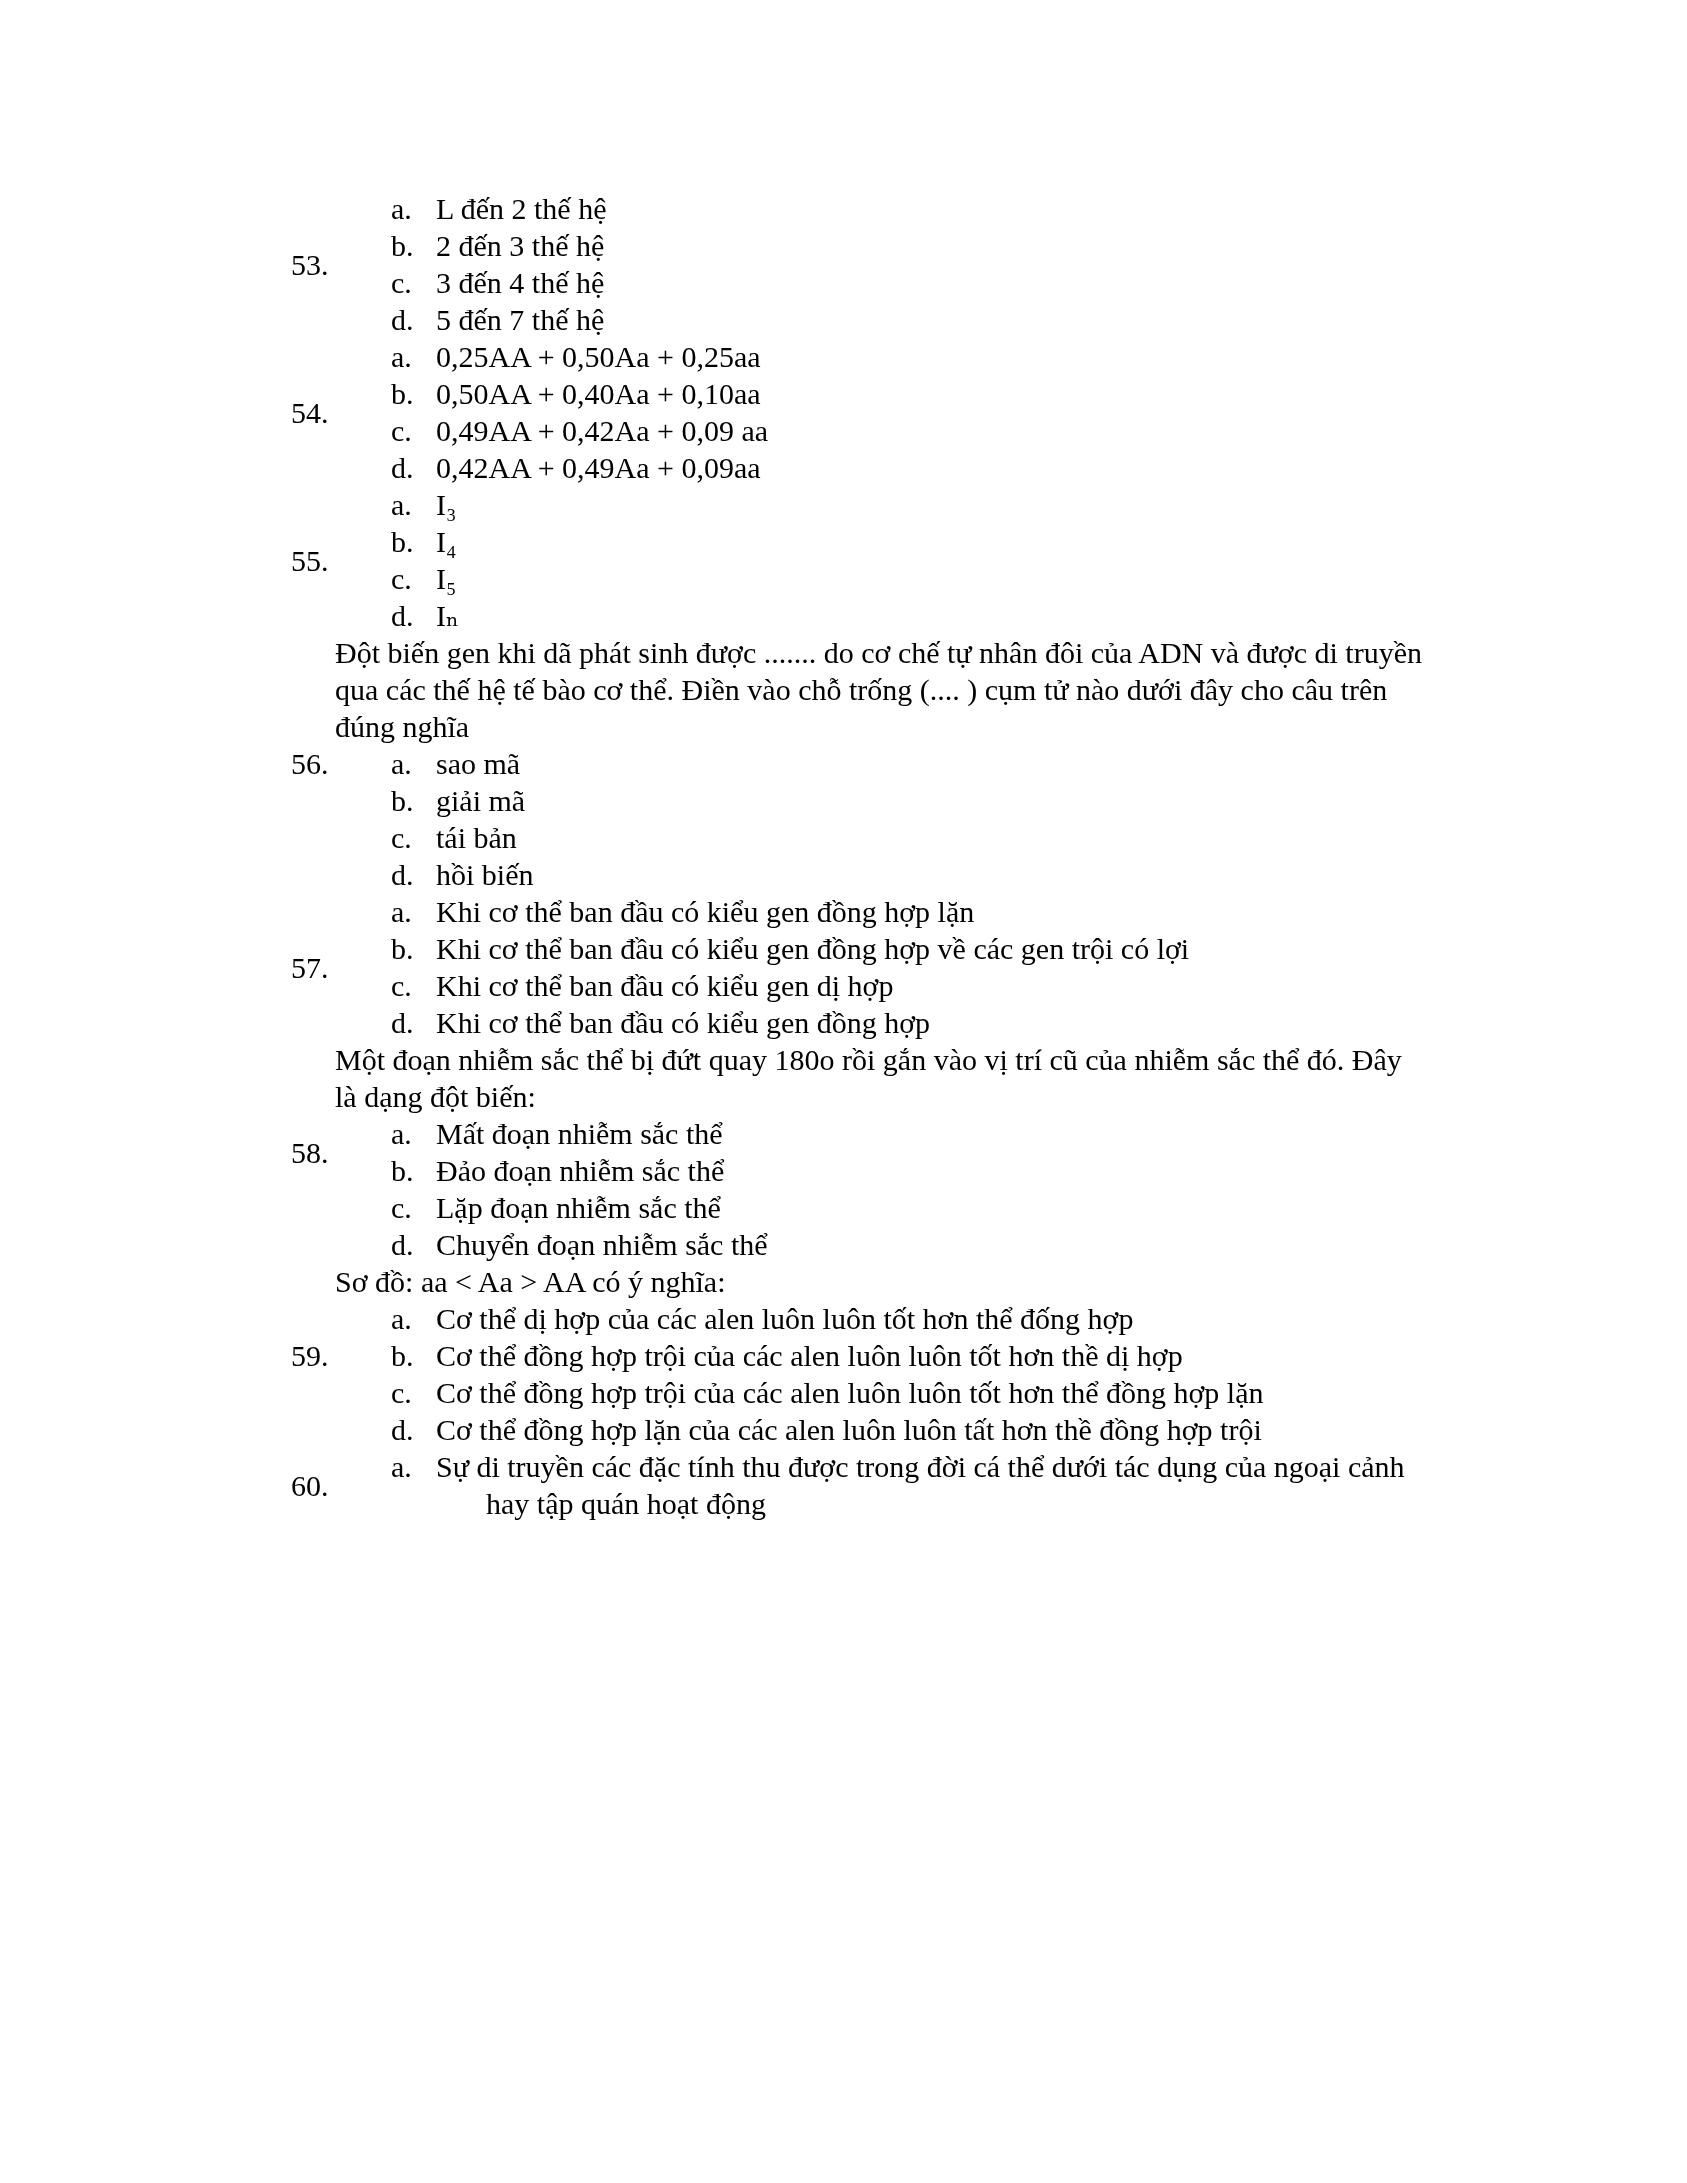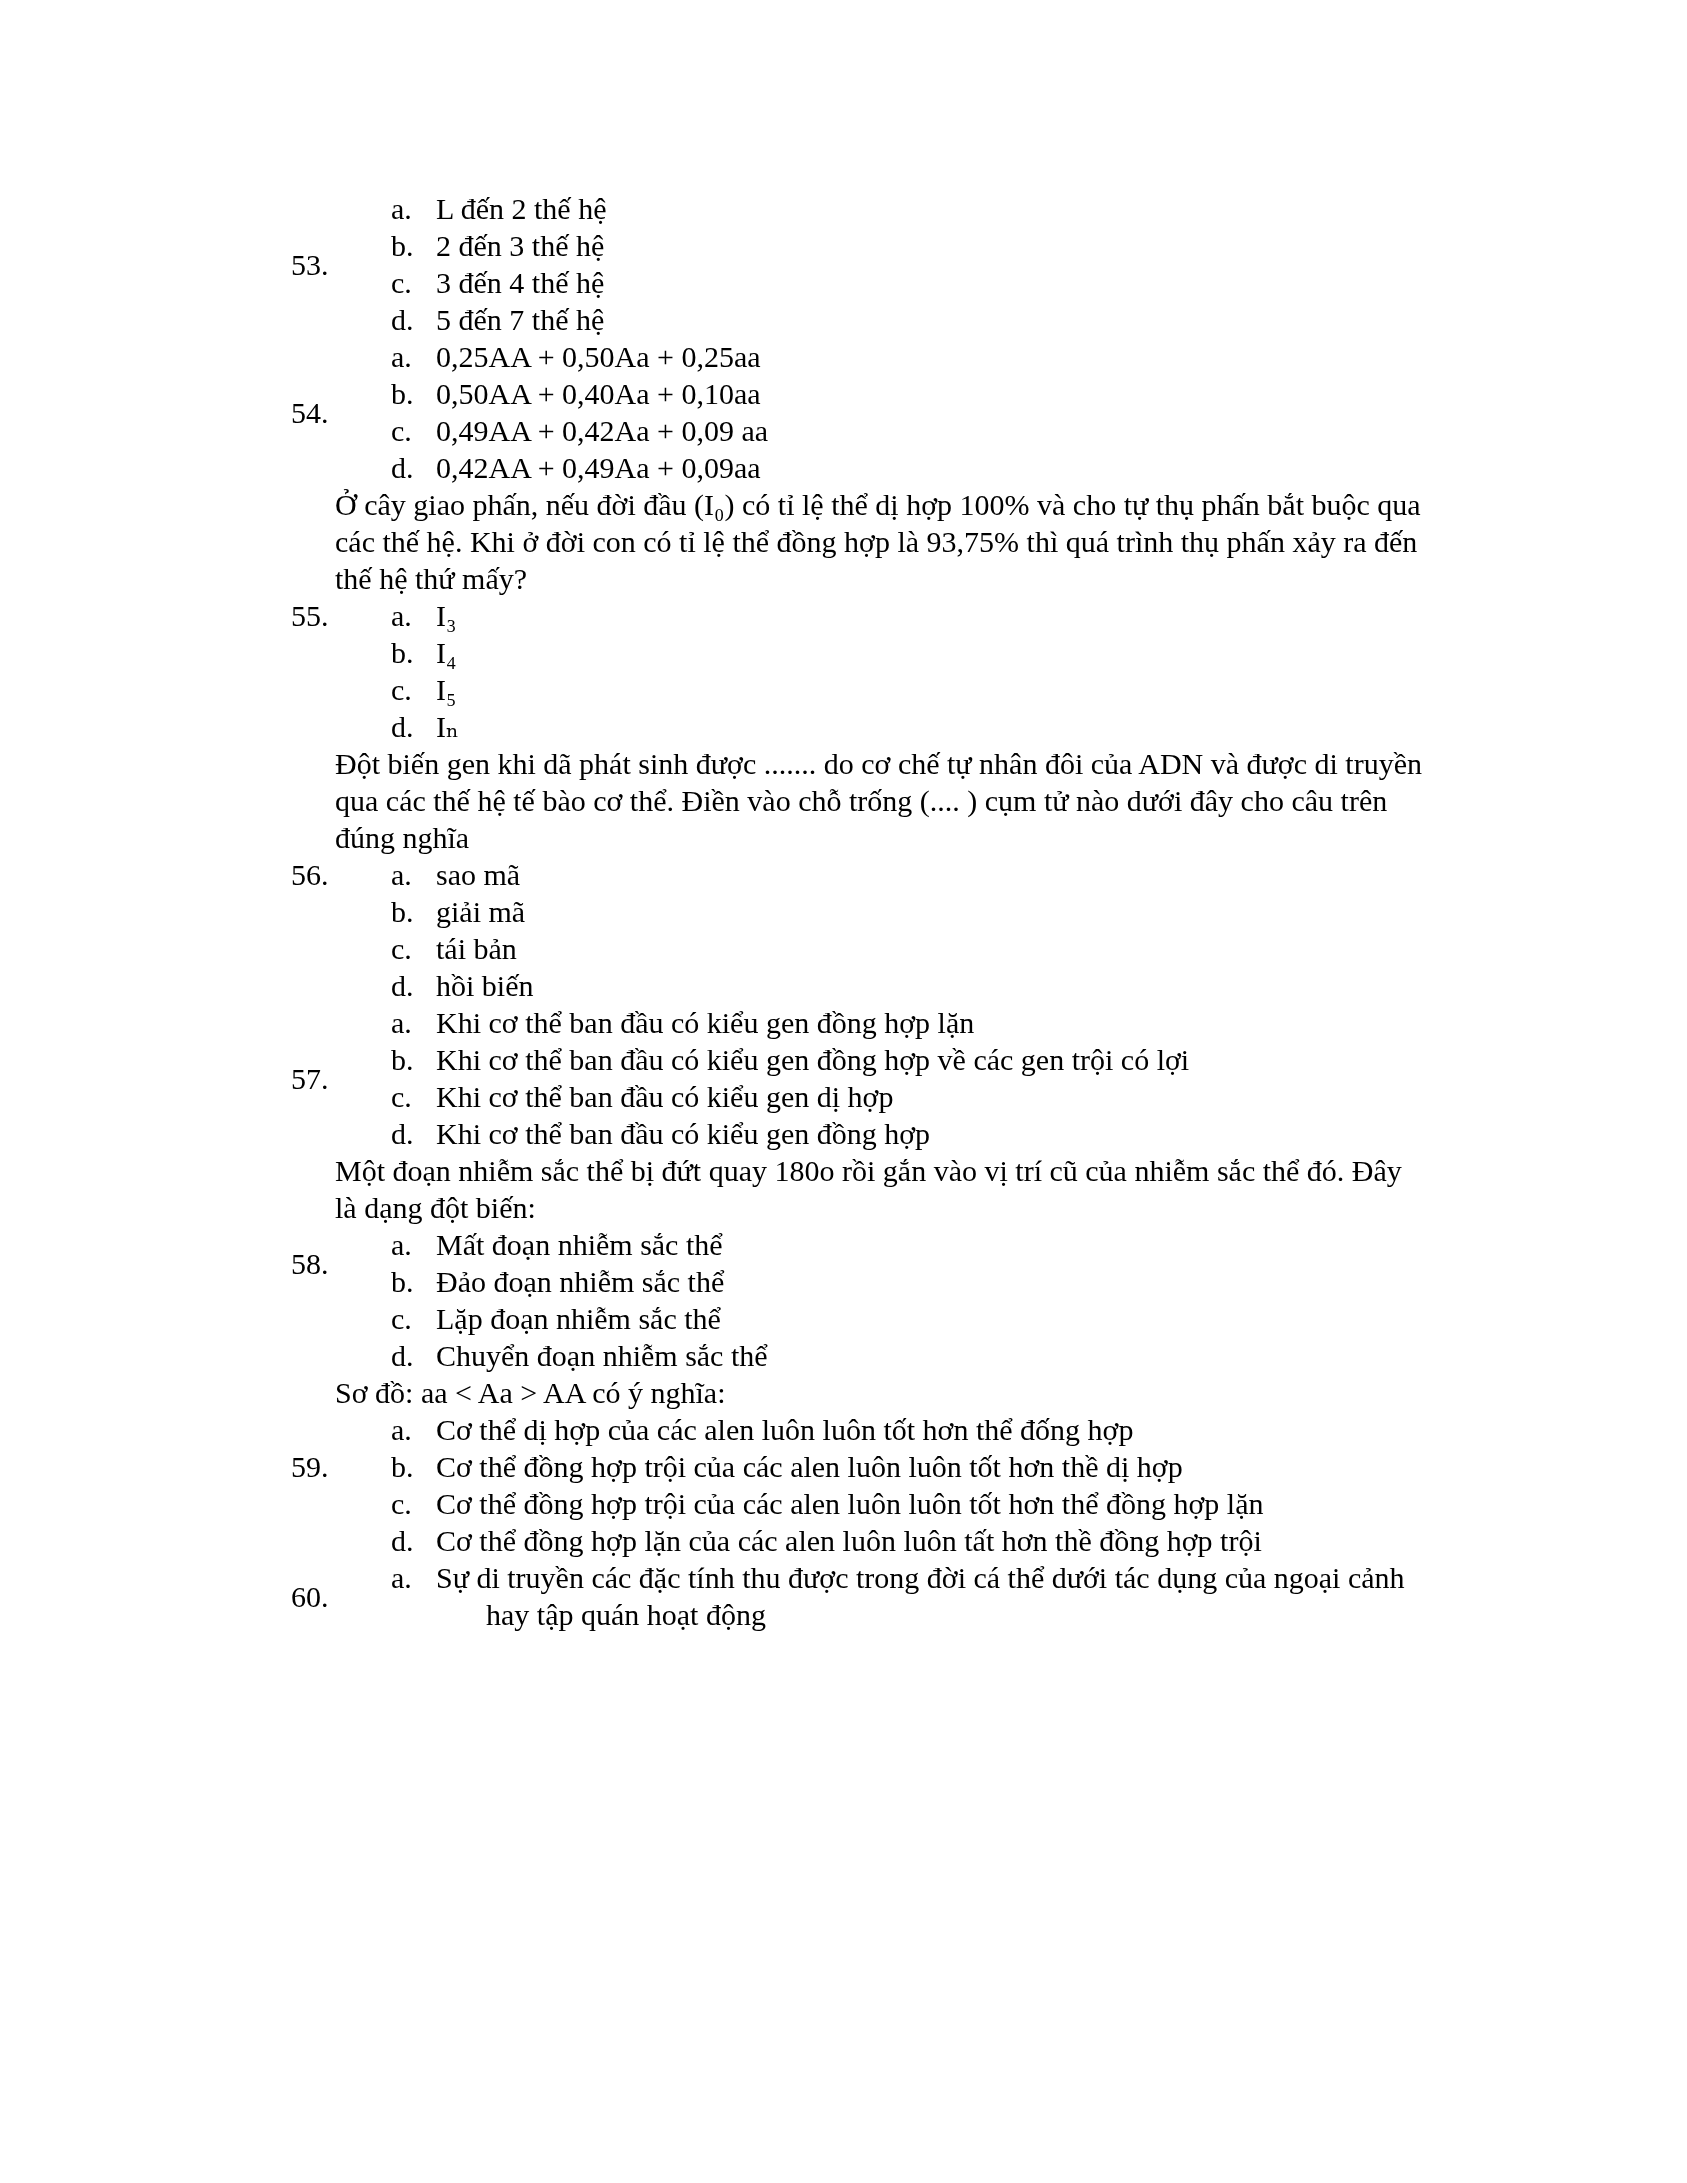--- a/index.html
+++ b/index.html
@@ -104,21 +104,20 @@
     <span class="oletter">d.</span>
     <span class="otext">0,42AA + 0,49Aa + 0,09aa</span>
   </div>
 </div>
     </div>
   </div>
 
   <div class="question">
     <span class="qnum">55.</span>
     <div class="qbody">
-      <div class="qtext">Ở cây giao phấn, nếu đời đầu (I₀) có tỉ lệ thể dị hợp 100% và cho tự thụ phấn bắt buộc qua các thế hệ. Khi ở đời con có tỉ lệ thể đồng hợp là 93,75% thì quá trình thụ phấn xảy ra đến thế hệ thứ mấy?</div>
       <div class="options">
   <div class="option">
     <span class="oletter">a.</span>
     <span class="otext">I₃</span>
   </div>
 
   <div class="option">
     <span class="oletter">b.</span>
     <span class="otext">I₄</span>
   </div>

